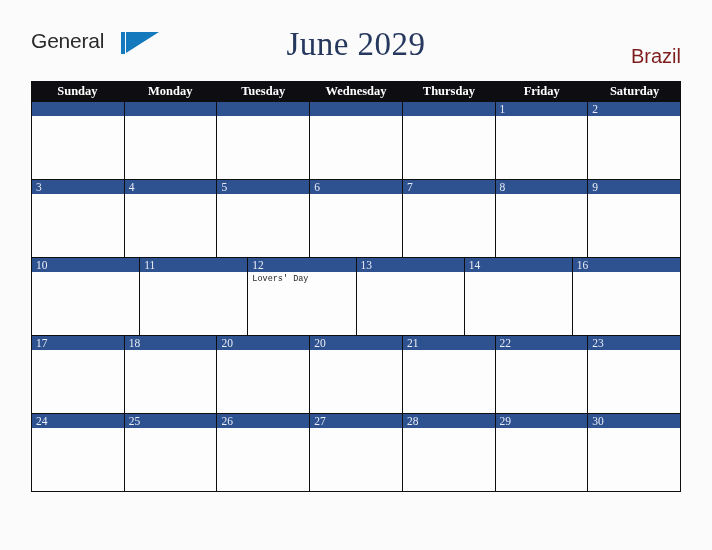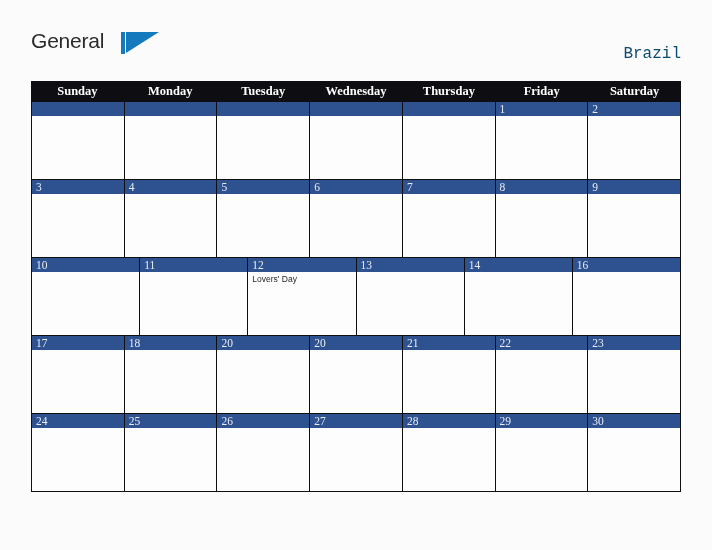--- a/index.html
+++ b/index.html
@@ -69,23 +69,23 @@
     font-family: "Liberation Serif", serif;
     font-size: 33px;
     color: #26385e;
     letter-spacing: 0.5px;
   }
 
   .cal-region {
     position: absolute;
     right: 31px;
     top: 45px;
-    font-family: Liberation Mono, monospace;
-    font-size: 16px;
-    color: #0c4a6e;
+    font-family: Liberation Sans, sans-serif;
+    font-size: 20px;
+    color: #7f1d1d;
   }
 
   
   .calendar {
     position: absolute;
     left: 31px;
     top: 81px;
     width: 650px;
   }
 
@@ -145,21 +145,21 @@
     height: 14px;
     line-height: 14px;
     color: #e9edf5;
     font-family: "Liberation Serif", serif;
     font-size: 11.5px;
   }
   .day-events {
     padding: 2px 4px 0 4px;
   }
   .event {
-    font-family: Liberation Sans, sans-serif;
+    font-family: Liberation Mono, monospace;
     font-size: 8.5px;
     color: #262626;
     line-height: 11px;
     white-space: nowrap;
   }
 </style>
 </head>
 <body>
 
 <div class="top-bar">
@@ -168,20 +168,21 @@
     <span class="logo-general">General</span>
     <span class="logo-blue">Blue</span>
     <span class="logo-tri">
       <svg width="40" height="22" viewBox="0 0 40 22" xmlns="http://www.w3.org/2000/svg">
         <rect x="0" y="0" width="4" height="22" fill="#1479bd"></rect>
         <polygon points="5,0 38,0 5,21" fill="#1479bd"></polygon>
       </svg>
     </span>
   </div>
 
+  <div class="cal-title">June 2029</div>
 
   <div class="cal-region">Brazil</div>
 </div>
 
 <div class="calendar">
 
   <div class="dow-row">
     <div class="dow-cell">Sunday</div>
     <div class="dow-cell">Monday</div>
     <div class="dow-cell">Tuesday</div>

